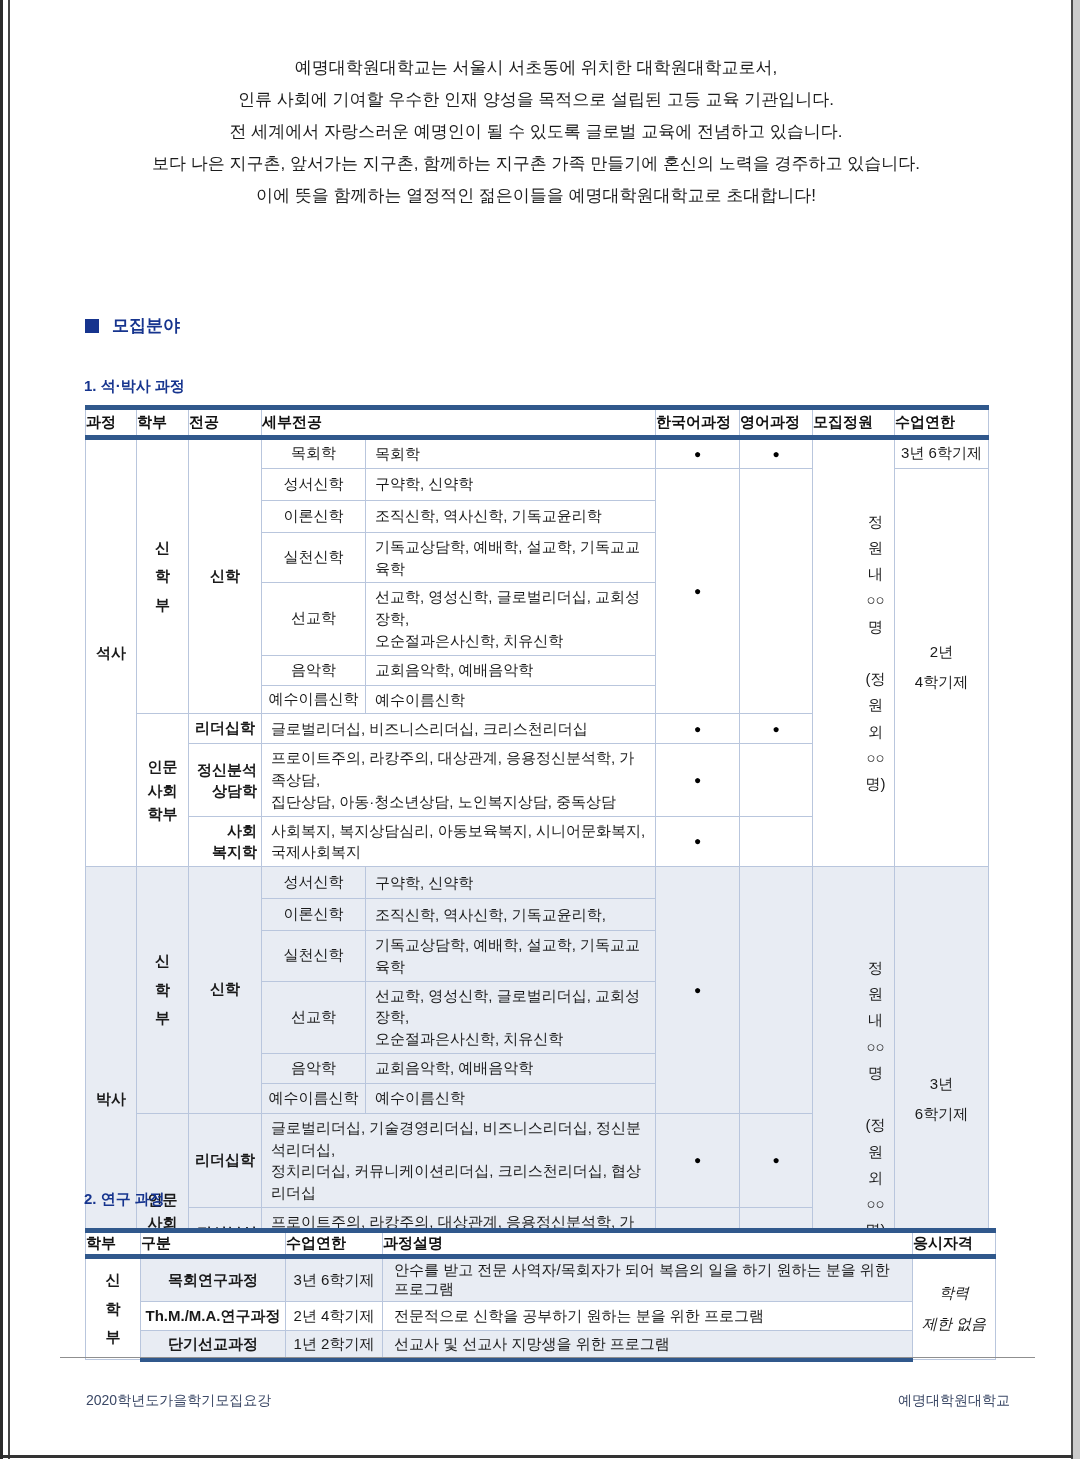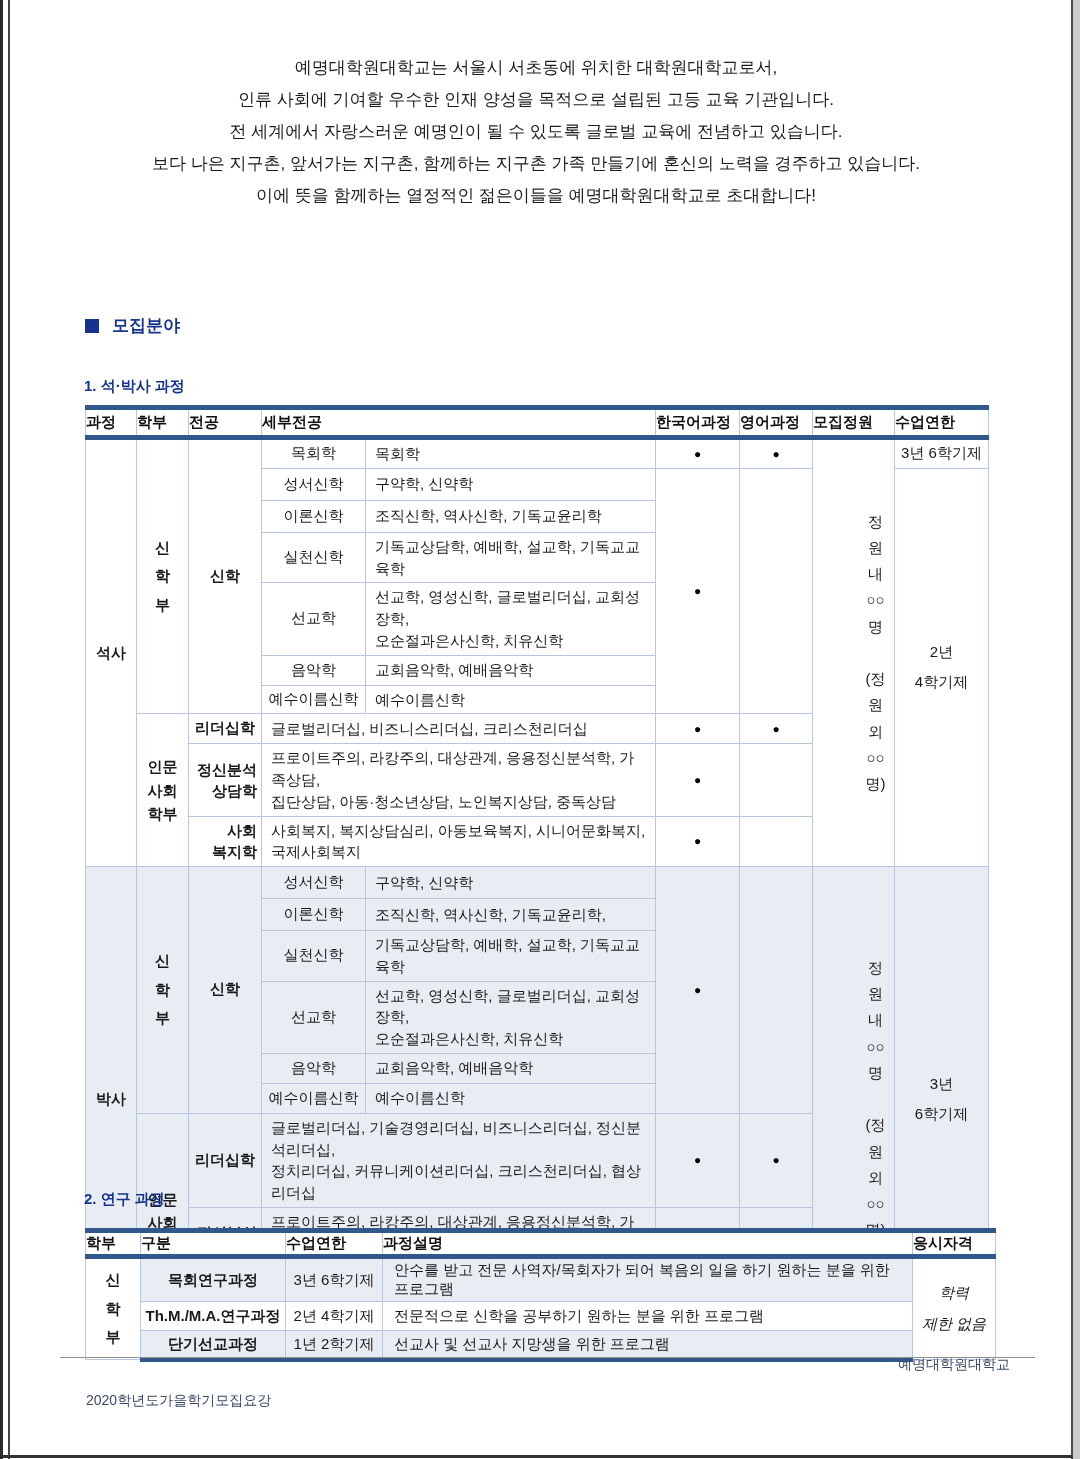--- a/index.html
+++ b/index.html
@@ -55,21 +55,21 @@
   .t2 td.desc { text-align:left; padding-left:11px; }
   .t2 td.name { font-weight:bold; }
   .t2 td.deptv { font-weight:bold; }
   .t2 td.elig { line-height:2.05;font-style:italic; }
   .t2 tr.shade td.sh { background:#e8ecf3; }
   .t2 tbody td { height:29px; }
 
   
   .footer-rule { position:absolute; left:60px; top:1357px; width:975px; height:1px; background:#8f8f8f; }
   .footer-left  { position:absolute; left:86px;  top:1392px; font-size:14px; color:#3b4866; }
-  .footer-right { position:absolute; right:70px; top:1356px; font-size:14px; color:#3b4866; }
+  .footer-right { position:absolute; right:70px; top:1392px; font-size:14px; color:#3b4866; }
 </style>
 </head>
 <body>
 
 <div class="page">
 
   <div class="fl-outer"></div>
   <div class="fl-inner"></div>
   <div class="fr-line"></div>
   <div class="fr-strip"></div>

